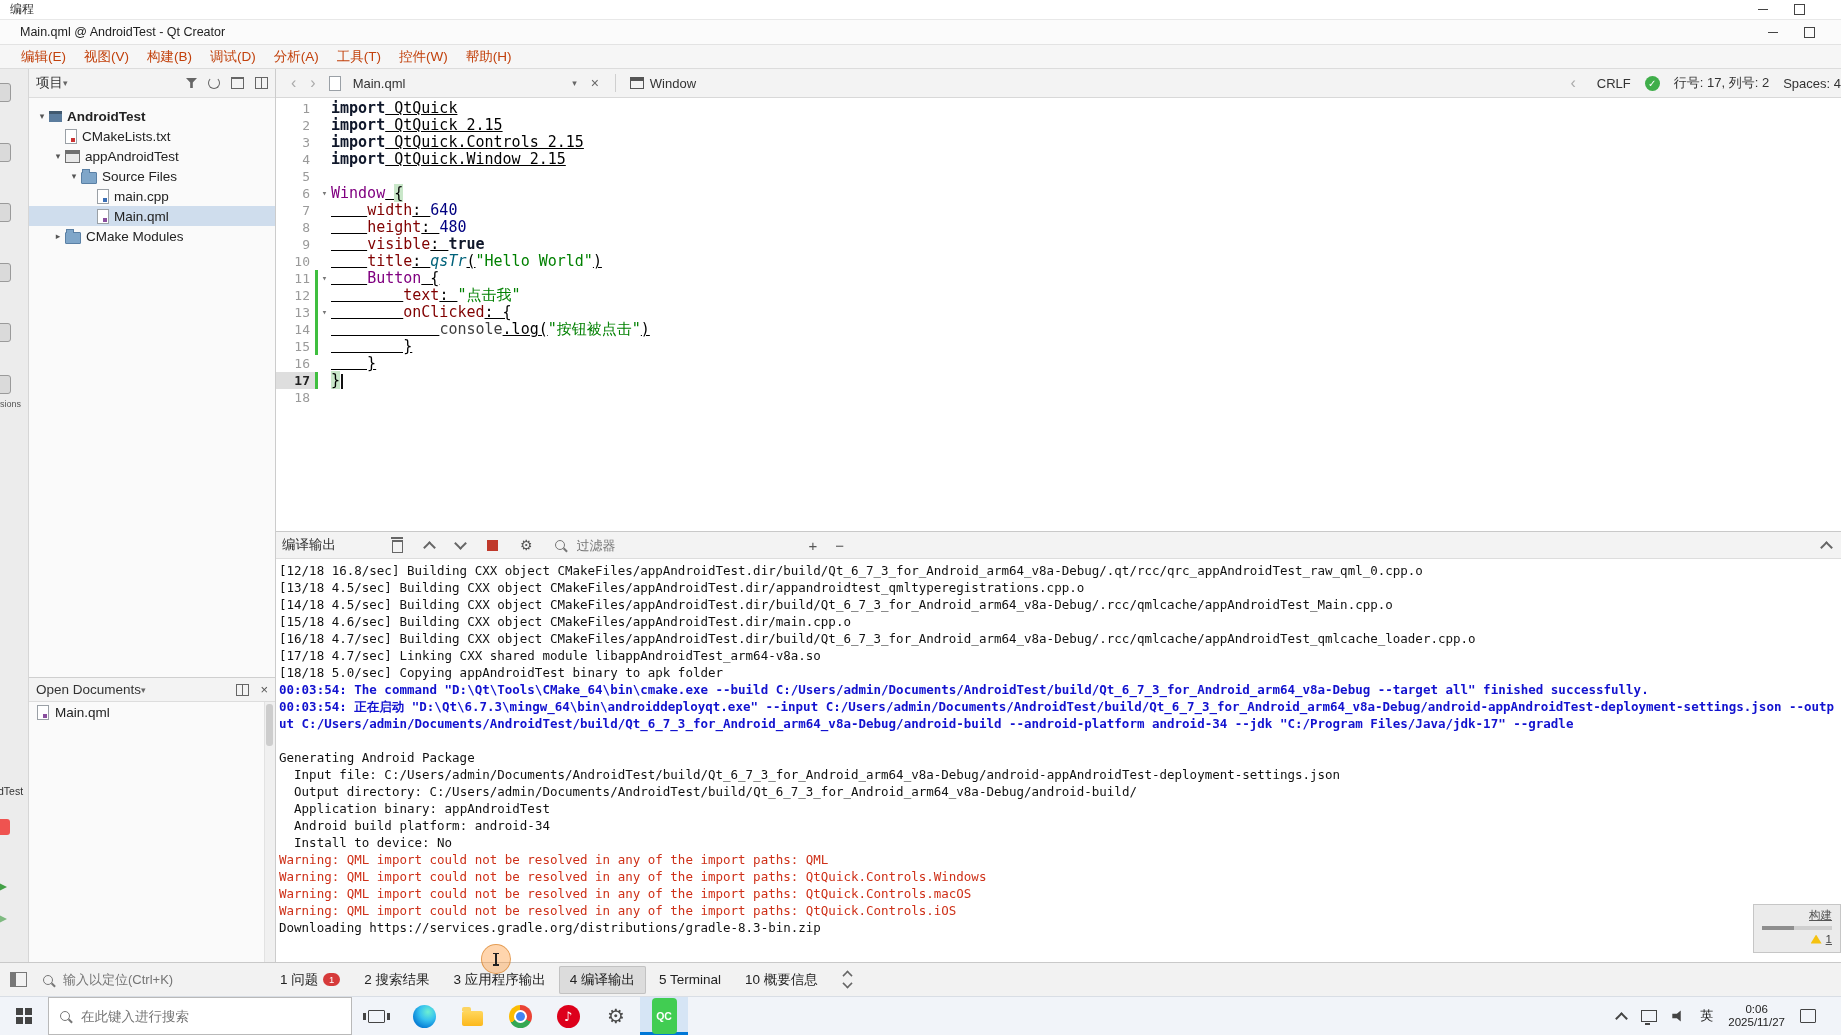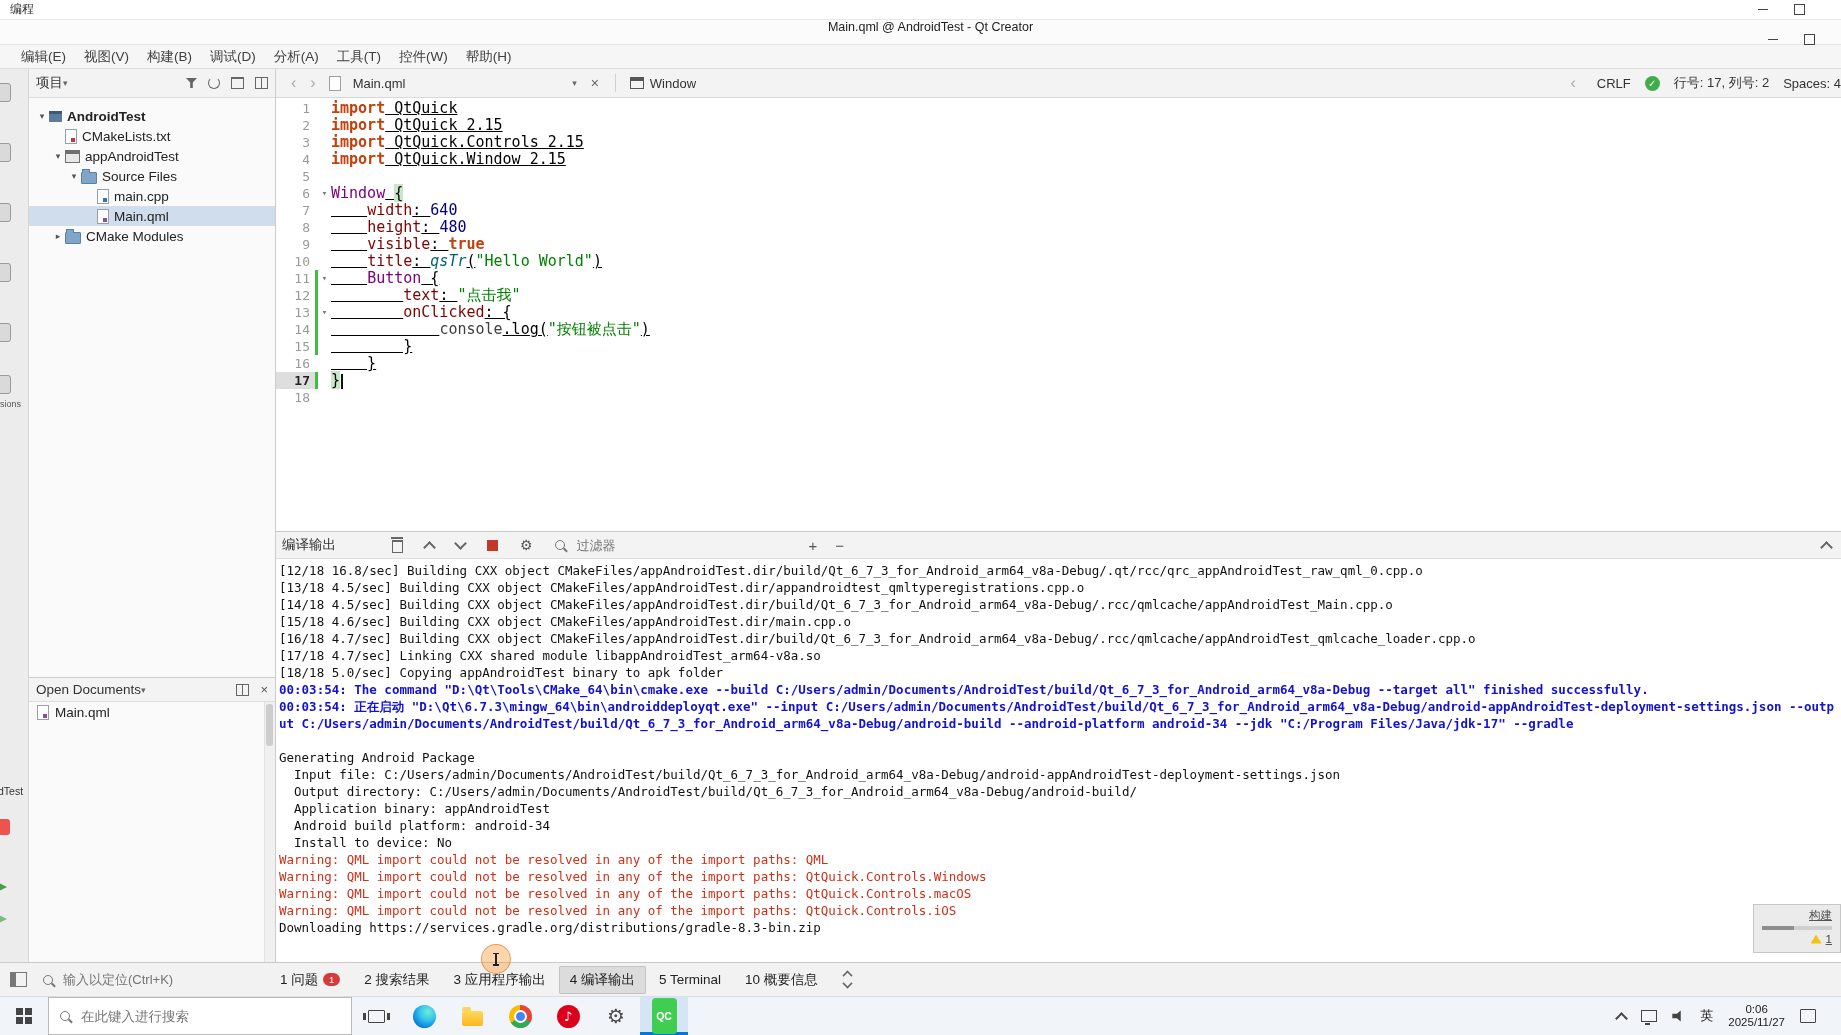--- a/index.html
+++ b/index.html
@@ -2,28 +2,28 @@
 <html><head>
 <meta charset="utf-8">
 <style>
   html,body{margin:0;padding:0;background:#888;}
   #root{position:relative;width:1841px;height:1035px;background:#ffffff;overflow:hidden;
         font-family:"Liberation Sans","DejaVu Sans",sans-serif;color:#222;-webkit-font-smoothing:antialiased;}
   
   .outer-titlebar{position:absolute;top:0;left:0;right:0;height:20px;background:#fff;border-bottom:1px solid #e8e8e8;
         display:flex;align-items:center;padding:0 10px;font-size:12px;color:#333;box-sizing:border-box;}
   .qtc-titlebar{position:absolute;top:20px;left:0;right:0;height:25px;background:#fbfbfb;border-bottom:1px solid #e3e3e3;
-        display:flex;align-items:center;padding:0 0 0 20px;font-size:12.5px;color:#222;box-sizing:border-box;flex-direction:column;}
+        display:flex;align-items:center;padding:0 0 0 20px;font-size:12.5px;color:#222;box-sizing:border-box;}
   .win-controls{margin-left:auto;display:flex;align-items:center;gap:26px;padding-right:26px;}
   .wc-min{width:10px;height:1px;background:#444;display:inline-block;}
   .wc-max{width:9px;height:9px;border:1px solid #444;display:inline-block;}
   
   .menubar{position:absolute;top:45px;left:0;right:0;height:24px;background:#f6f6f6;border-bottom:1px solid #dcdcdc;
         display:flex;align-items:center;padding-left:12px;font-size:13.5px;box-sizing:border-box;}
-  .menu-item{padding:2px 9px;color:#404040;}
+  .menu-item{padding:2px 9px;color:#c2410c;}
   
   .workbench{position:absolute;top:69px;left:0;right:0;bottom:73px;display:flex;}
   
   .mode-strip{width:28px;background:#ececec;border-right:1px solid #d6d6d6;position:relative;overflow:hidden;flex:none;}
   .ms-frag{position:absolute;left:-8px;width:17px;height:17px;background:#dadada;border:1px solid #9a9a9a;border-radius:3px;}
   .ms-text{position:absolute;left:0;font-size:9px;color:#555;}
   .ms-kit{position:absolute;left:-2px;font-size:10.5px;color:#333;}
   .ms-red{position:absolute;left:-6px;width:16px;height:16px;background:#ef5350;border-radius:3px;}
   .ms-play{position:absolute;left:-5px;width:12px;height:12px;background:#43a047;clip-path:polygon(0 0,100% 50%,0 100%);}
   
@@ -85,21 +85,21 @@
         align-items:center;justify-content:center;font-family:"DejaVu Sans",sans-serif;}
   .editor-wrap{height:433px;background:#fff;overflow:hidden;padding-top:2px;box-sizing:border-box;flex:none;
         font-family:"DejaVu Sans Mono","Liberation Mono",monospace;}
   .code-line{display:flex;height:17px;line-height:17px;font-size:15px;white-space:pre;}
   .ln{width:34px;text-align:right;color:#9a9a9a;font-size:13px;padding-right:5px;flex:none;}
   .code-line.cur .ln{background:#dedede;color:#222;font-weight:bold;}
   .chg-bar{width:3px;flex:none;}
   .chg-bar.on{background:#3fbf3f;}
   .fold{width:13px;text-align:center;font-size:9px;color:#777;flex:none;}
   .code-text{white-space:pre;}
-  .tk-kw{color:#c2410c;font-weight:bold;}
+  .tk-kw{color:#0f172a;font-weight:bold;}
   .tk-ty{color:#800080;}
   .tk-pr{color:#800000;}
   .tk-nu{color:#000080;}
   .tk-st{color:#008000;}
   .tk-fn{color:#00627a;font-style:italic;}
   .tk-vi{color:#404040;}
   .tk-pl{color:#000;text-decoration:underline;}
   .tk-mb{background:#c9e7c9;color:#000;}
   .caret{display:inline-block;width:2px;height:15px;background:#111;vertical-align:text-bottom;margin-left:1px;}
   

